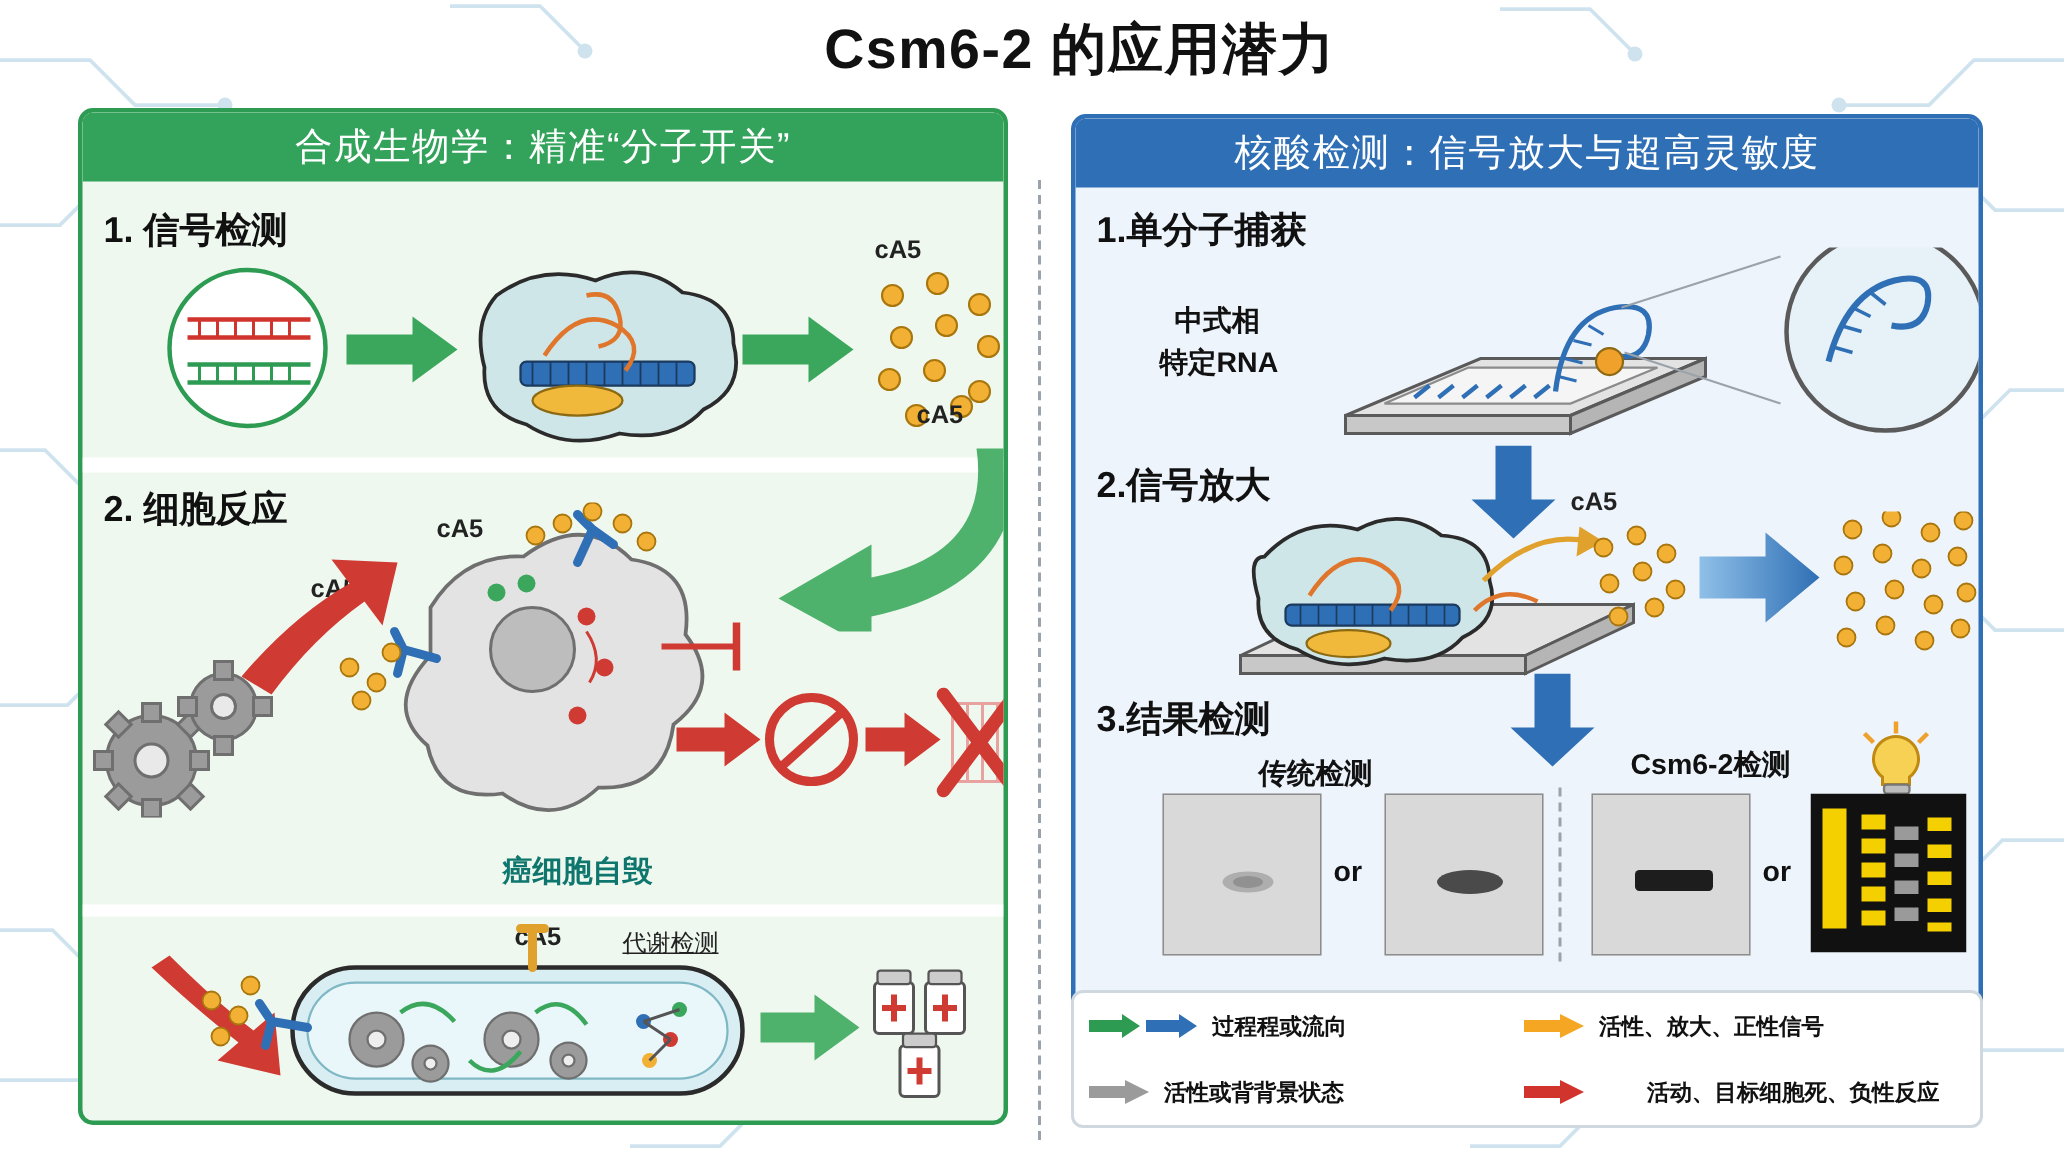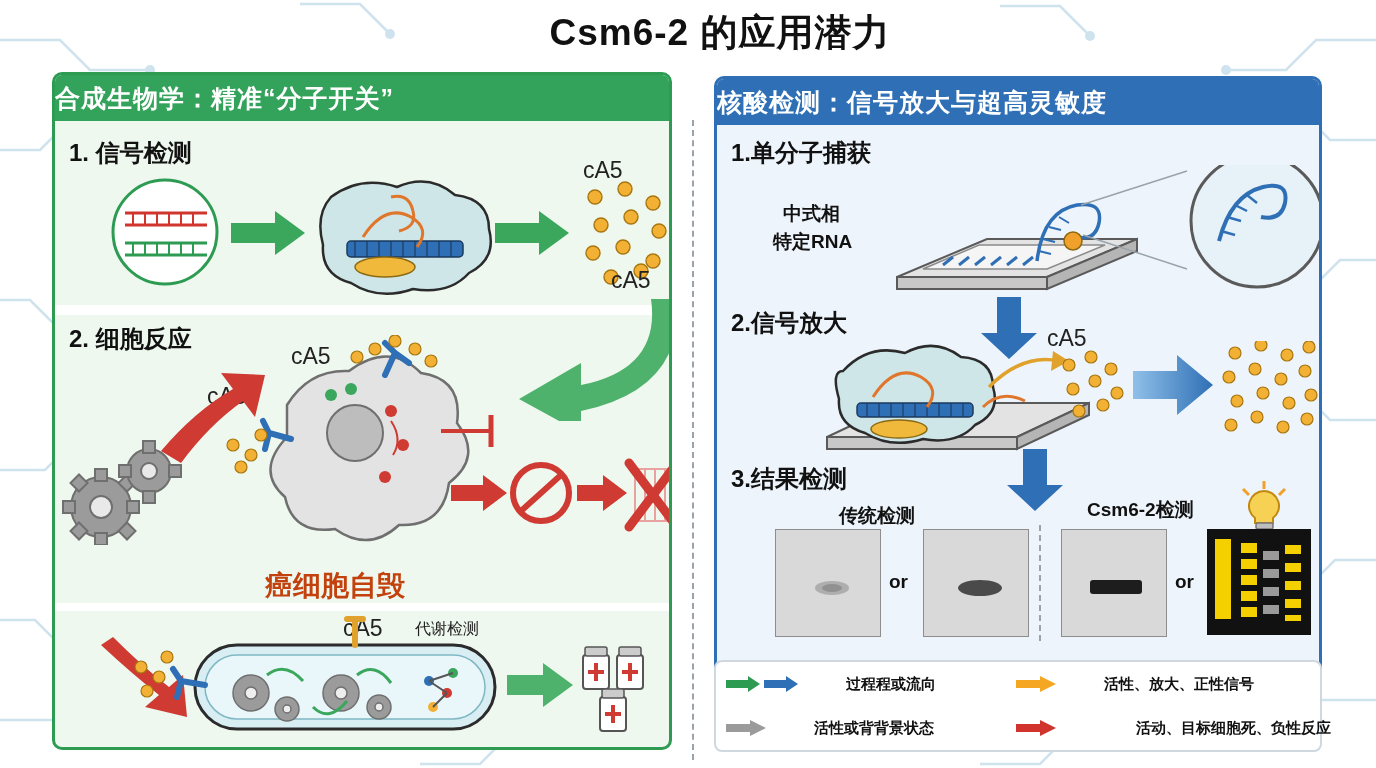--- a/index.html
+++ b/index.html
@@ -61,46 +61,47 @@
     top: 76px;
     width: 608px;
     height: 602px;
     border: 3px solid #2f6fb5;
     background: #eef4fb;
     overflow: hidden;
   }
   .panel-header {
     height: 46px;
     line-height: 46px;
+    text-align: center;
     color: #ffffff;
     font-size: 25px;
-    font-weight: bold;
+    font-weight: normal;
     letter-spacing: 1px;
   }
   .header-green { background: #33a25a; }
   .header-blue  { background: #2f6fb5; }
 
   .step-title {
     font-size: 24px;
     font-weight: bold;
     color: #111;
   }
   .sub-label {
     font-size: 19px;
     font-weight: bold;
     color: #111;
   }
   .small-label {
     font-size: 16px;
     color: #222;
   }
   .ca5-label {
-    font-size: 23px;
+    font-size: 17px;
     color: #222;
-    font-weight: normal;
+    font-weight: bold;
   }
 
   .divider {
     position: absolute;
     background: #ffffff;
     height: 10px;
     left: 0;
     width: 100%;
   }
   .v-dashed {
@@ -127,21 +128,20 @@
   .legend-row {
     display: flex;
     align-items: center;
     height: 44px;
     padding-left: 10px;
   }
   .legend-cell {
     display: flex;
     align-items: center;
     width: 290px;
-    gap: 38px;
   }
   .legend-text {
     font-size: 15px;
     font-weight: bold;
     color: #111;
     margin-left: 8px;
     white-space: nowrap;
   }
   .arrow-swatch { flex: 0 0 auto; }
 
@@ -151,23 +151,24 @@
   .gel-box {
     background: #d9d9d9;
     border: 1px solid #8d8d8d;
   }
   .or-text {
     font-size: 19px;
     font-weight: bold;
     color: #111;
   }
   .cell-caption {
-    font-size: 28px;
+    font-size: 20px;
     font-weight: bold;
-    color: #c2410c;
+    color: #0f766e;
+    text-align: center;
   }
 </style>
 </head>
 <body>
 
 <div id="root">
 
   <svg class="circuit-bg" width="1376" height="768" viewBox="0 0 1376 768">
     <g stroke="#cfe3ef" stroke-width="2.5" fill="none">
       <path d="M0 40 H60 L90 70 H150"></path>
@@ -373,21 +374,21 @@
         </g>
       </g>
       <path d="M6 8 L54 72 M54 8 L6 72" stroke="#cf3a32" stroke-width="9" stroke-linecap="round"></path>
     </svg>
 
     <div class="abs cell-caption" style="left:210px; top:492px; width:240px;">癌细胞自毁</div>
 
     <div class="divider" style="top:528px; height:8px;"></div>
 
     <div class="abs ca5-label" style="left:288px; top:540px;">cA5</div>
-    <div class="abs small-label" style="left:360px; top:544px;">代谢检测</div>
+    <div class="abs small-label" style="left:360px; top:544px;text-decoration:underline;">代谢检测</div>
     <div class="abs ca5-label" style="left:142px; top:588px;">cA5</div>
 
     <svg class="abs" style="left:0px; top:536px;" width="620" height="150">
 
       <path d="M58 26 q30 30 56 50 l14 -12 l4 42 l-42 -10 l14 -12 q-28 -22 -58 -50 Z" fill="#cf3a32"></path>
 
       <rect x="140" y="34" width="300" height="84" rx="42" fill="#d8eef3" stroke="#2b2b2b" stroke-width="3"></rect>
       <rect x="150" y="44" width="280" height="64" rx="32" fill="#eaf7fa" stroke="#7fb8c4" stroke-width="1.5"></rect>
 
       <path d="M300 34 V8 M292 8 h16" stroke="#e0a22c" stroke-width="6" fill="none" stroke-linecap="round"></path>

